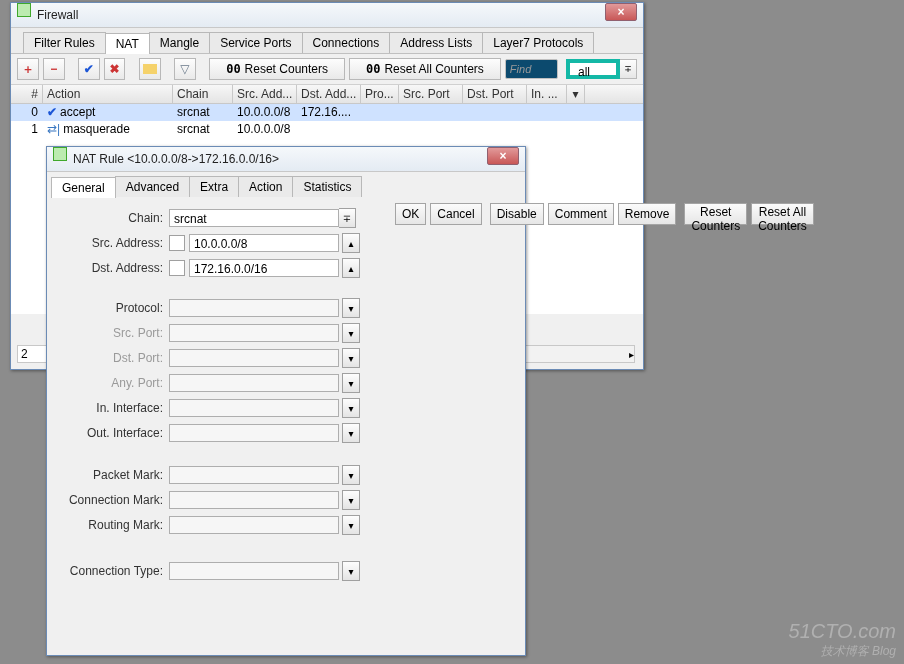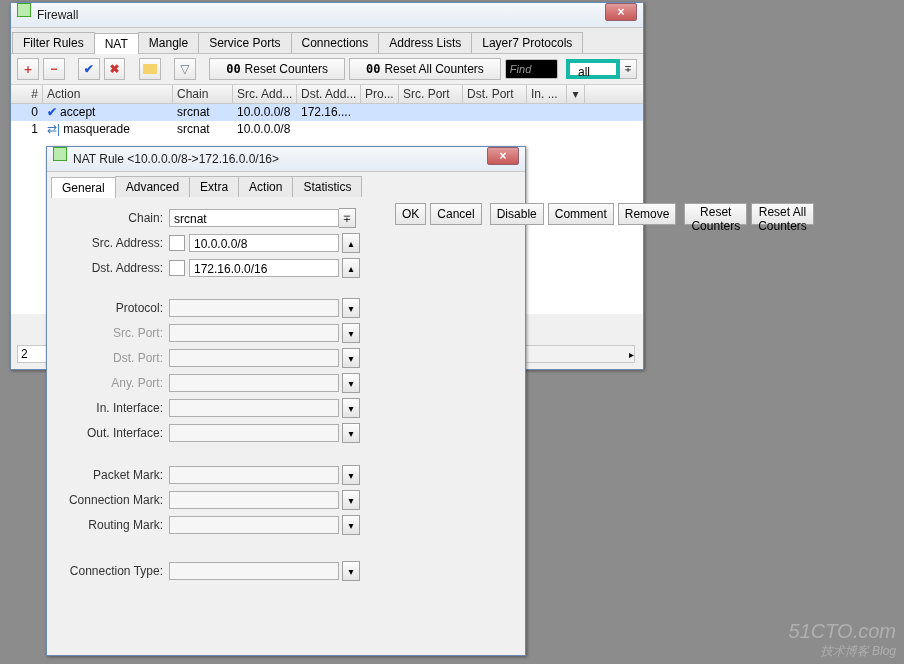--- a/index.html
+++ b/index.html
@@ -2,29 +2,29 @@
 <html><head>
 <meta charset="utf-8">
 <style>
 html,body{margin:0;padding:0;width:904px;height:664px;background:#8c8c8c;font-family:Tahoma,Verdana,sans-serif;font-size:12px;overflow:hidden}
 .window{position:absolute;background:#f0f0f0;border:1px solid #6b8bb5;box-shadow:1px 1px 3px rgba(0,0,0,.4)}
 .titlebar{height:24px;line-height:24px;background:linear-gradient(#f5f8fb,#e4ebf3);border-bottom:1px solid #c8c8c8;display:flex;align-items:flex-start;padding:0 6px;color:#222}
 .titlebar .app-icon{width:12px;height:12px;border:1px solid #3fa82b;background:#bcebb0;margin-right:6px}
 .titlebar .spacer{flex:1}
 .titlebar .close{width:30px;height:16px;border:1px solid #90606f;border-radius:2px;background:linear-gradient(#e29a9a,#c85757);color:#fff;display:flex;align-items:center;justify-content:center;font-size:12px;font-weight:bold}
 .fw-body{background:#f0f0f0}
-.tabs{display:flex;background:#ececec;border-bottom:1px solid #c0c0c0;padding-left:1px;padding-top:4px}
+.tabs{display:flex;background:#ececec;border-bottom:1px solid #c0c0c0;padding-left:12px;padding-top:4px}
 .tab{padding:3px 10px;border:1px solid #b8b8b8;border-bottom:none;background:#eaeaea;margin-right:-1px;font-size:12px}
 .tab.active{background:#fff;position:relative;top:1px}
 .toolbar{display:flex;align-items:center;padding:4px 6px;gap:4px;border-bottom:1px solid #d0d0d0}
 .tbtn{width:22px;height:20px;border:1px solid #b8b8b8;background:linear-gradient(#fdfdfd,#e9e9e9);display:flex;align-items:center;justify-content:center}
 .tbtn.wide{width:auto;padding:0 16px;white-space:nowrap}
 .tbtn .oo{font-family:monospace;font-weight:bold;margin-right:4px}
 .sep{width:6px}
-.find{width:48px;height:18px;border:1px solid #c0c0c0;border-radius:2px;background:#000000;color:#999;font-style:italic;padding:0 4px;line-height:18px;font-size:11px;margin-left:auto}
+.find{width:48px;height:18px;border:1px solid #c0c0c0;border-radius:2px;background:#0c4a6e;color:#999;font-style:italic;padding:0 4px;line-height:18px;font-size:11px;margin-left:auto}
 .combo{display:flex;height:20px;margin-left:4px}
 .combo .val{border:4px solid #14b8a6;background:#fff;padding:0 8px;line-height:18px;font-size:12px;min-width:30px}
 .combo .dd{border:1px solid #b8b8b8;border-left:none;width:16px;display:flex;align-items:center;justify-content:center;background:linear-gradient(#fdfdfd,#e6e6e6);font-size:9px}
 .grid{position:relative}
 .ghead{display:flex;background:linear-gradient(#f7f7f7,#e4e4e4);border-bottom:1px solid #c8c8c8}
 .ghead div{border-right:1px solid #c8c8c8;padding:2px 4px;font-size:12px;color:#333;box-sizing:border-box;overflow:hidden;white-space:nowrap}
 .c0{width:32px;text-align:right}
 .c1{width:130px}
 .c2{width:60px}
 .c3{width:64px}

